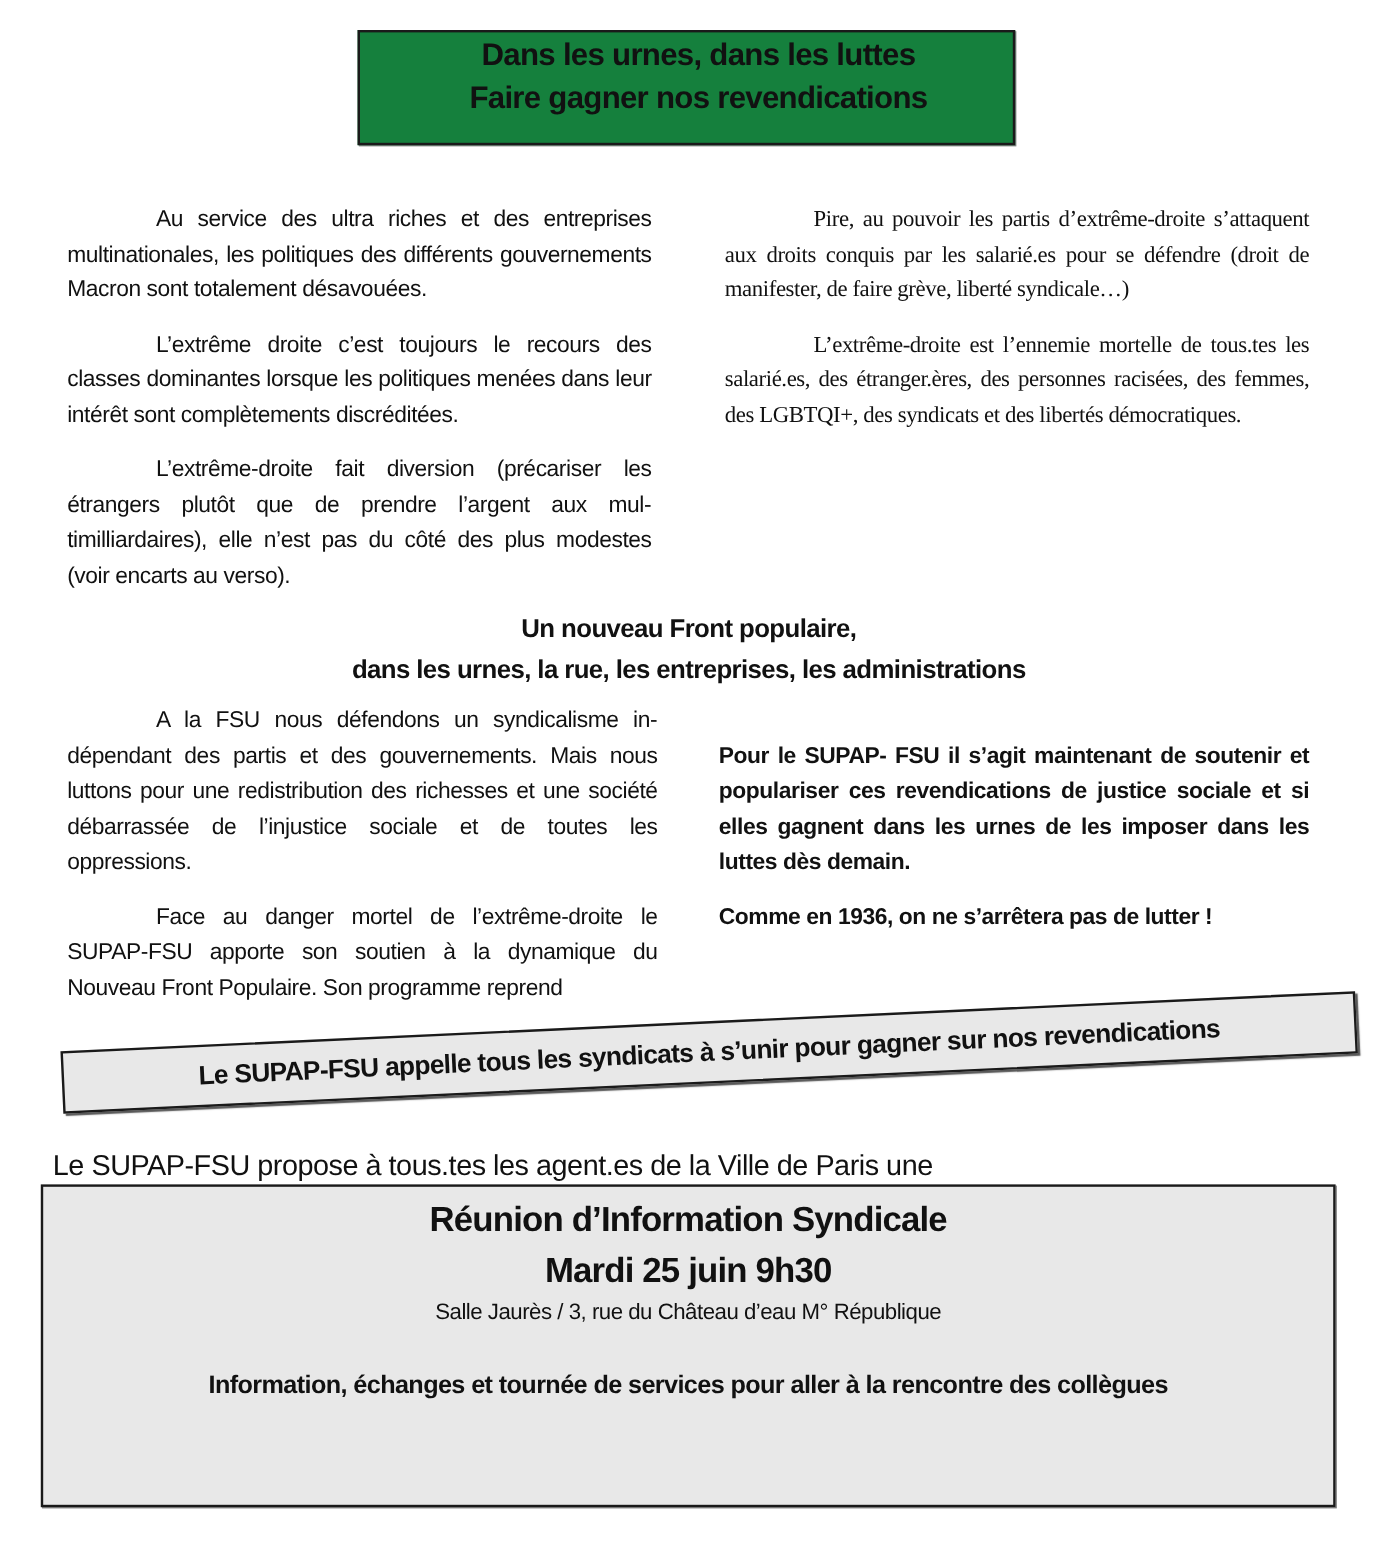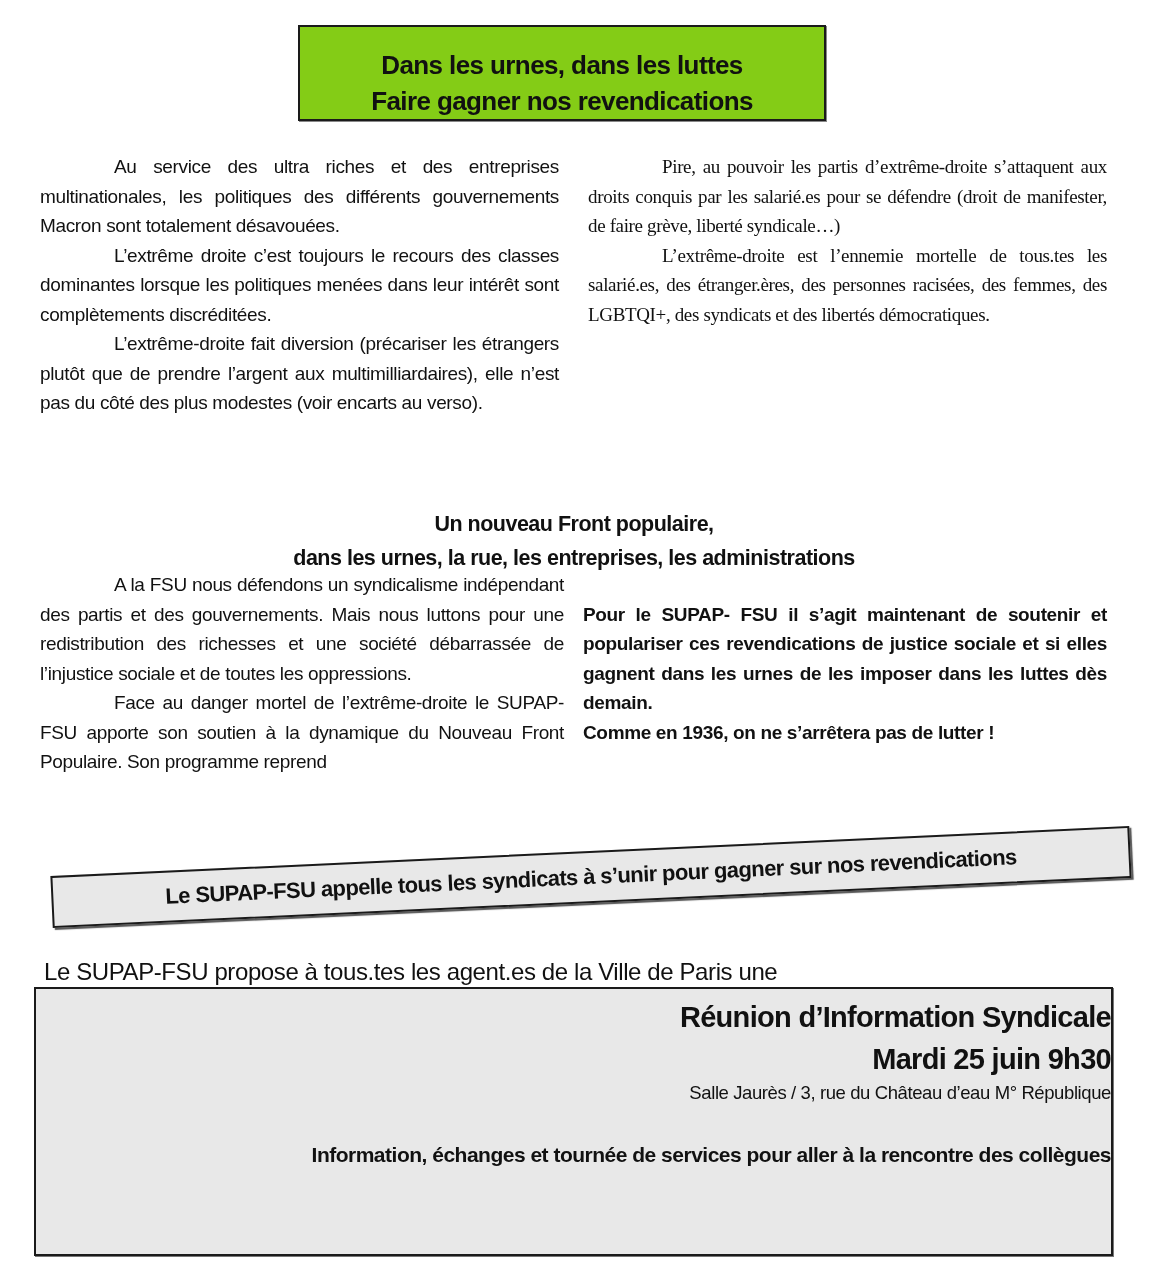--- a/index.html
+++ b/index.html
@@ -14,46 +14,47 @@
     overflow: hidden;
     font-family: "Liberation Sans", "DejaVu Sans", sans-serif;
     color: #111111;
   }
   .title-box {
     position: absolute;
     left: 298px;
     top: 25px;
     width: 524px;
     height: 92px;
-    background: #84cc16;
+    background: #15803d;
     border: 2px solid #1a1a1a;
     box-shadow: 1px 1px 0 #888;
     display: flex;
     flex-direction: column;
     align-items: center;
-    justify-content: flex-end;
+    justify-content: flex-start;
     text-align: center;
+    padding-left: 20px;
   }
   .title-line {
     font-weight: bold;
     font-size: 26px;
     line-height: 36px;
     letter-spacing: -0.6px;
     white-space: nowrap;
   }
   .col {
     position: absolute;
     font-size: 19px;
     line-height: 29.5px;
     text-align: justify;
     letter-spacing: -0.35px;
     hyphens: manual;
   }
   .col p {
-    margin: 0;
+    margin: 16px;
   }
   .indent {
     text-indent: 74px;
   }
   .col-a1 { left: 40px;  top: 152px; width: 519px; }
   .col-a2 { left: 588px; top: 152px; width: 519px; font-family: Liberation Serif, serif; }
 
   .section-heading {
     position: absolute;
     left: 0;
@@ -109,21 +110,21 @@
 
   .meeting-box {
     position: absolute;
     left: 34px;
     top: 987px;
     width: 1075px;
     height: 265px;
     background: #e8e8e8;
     border: 2px solid #1a1a1a;
     box-shadow: 1px 1px 0 #777;
-    text-align: right;
+    text-align: center;
   }
   .meeting-title {
     position: absolute;
     left: 0; right: 0;
     top: 10px;
     font-weight: bold;
     font-size: 29px;
     line-height: 36px;
     letter-spacing: -0.7px;
   }

